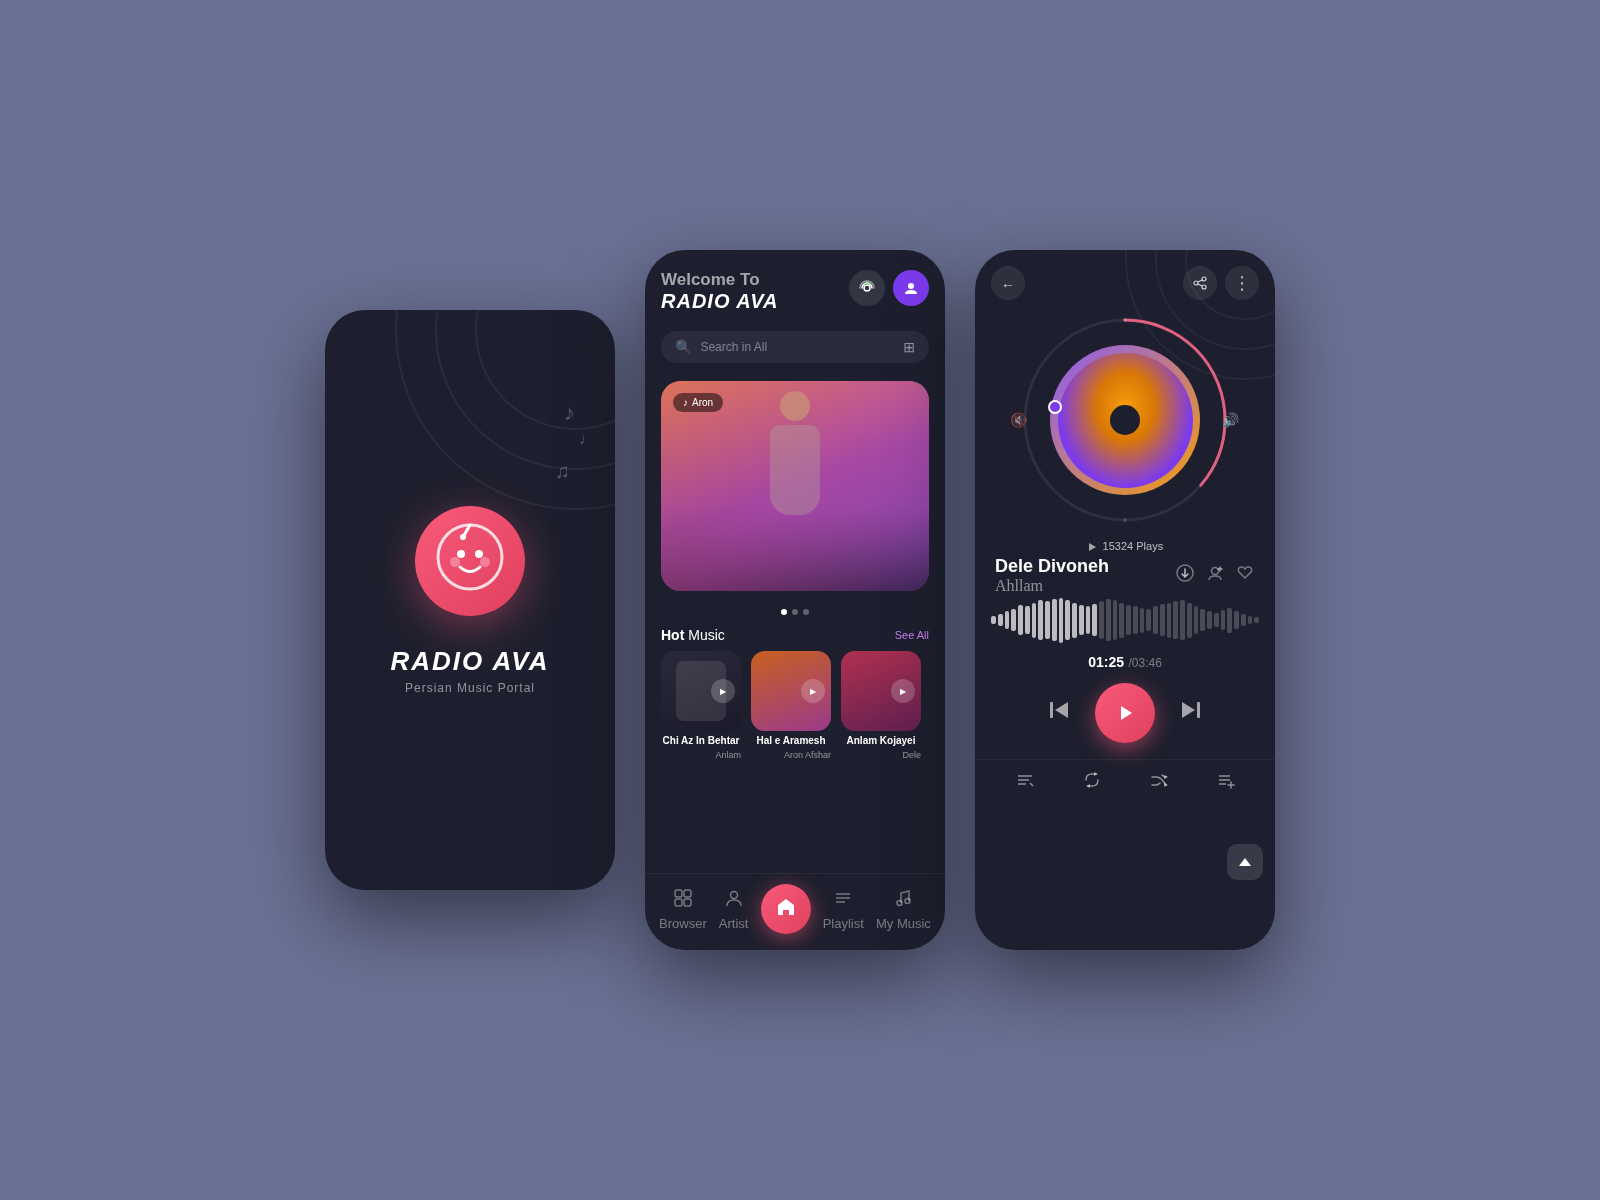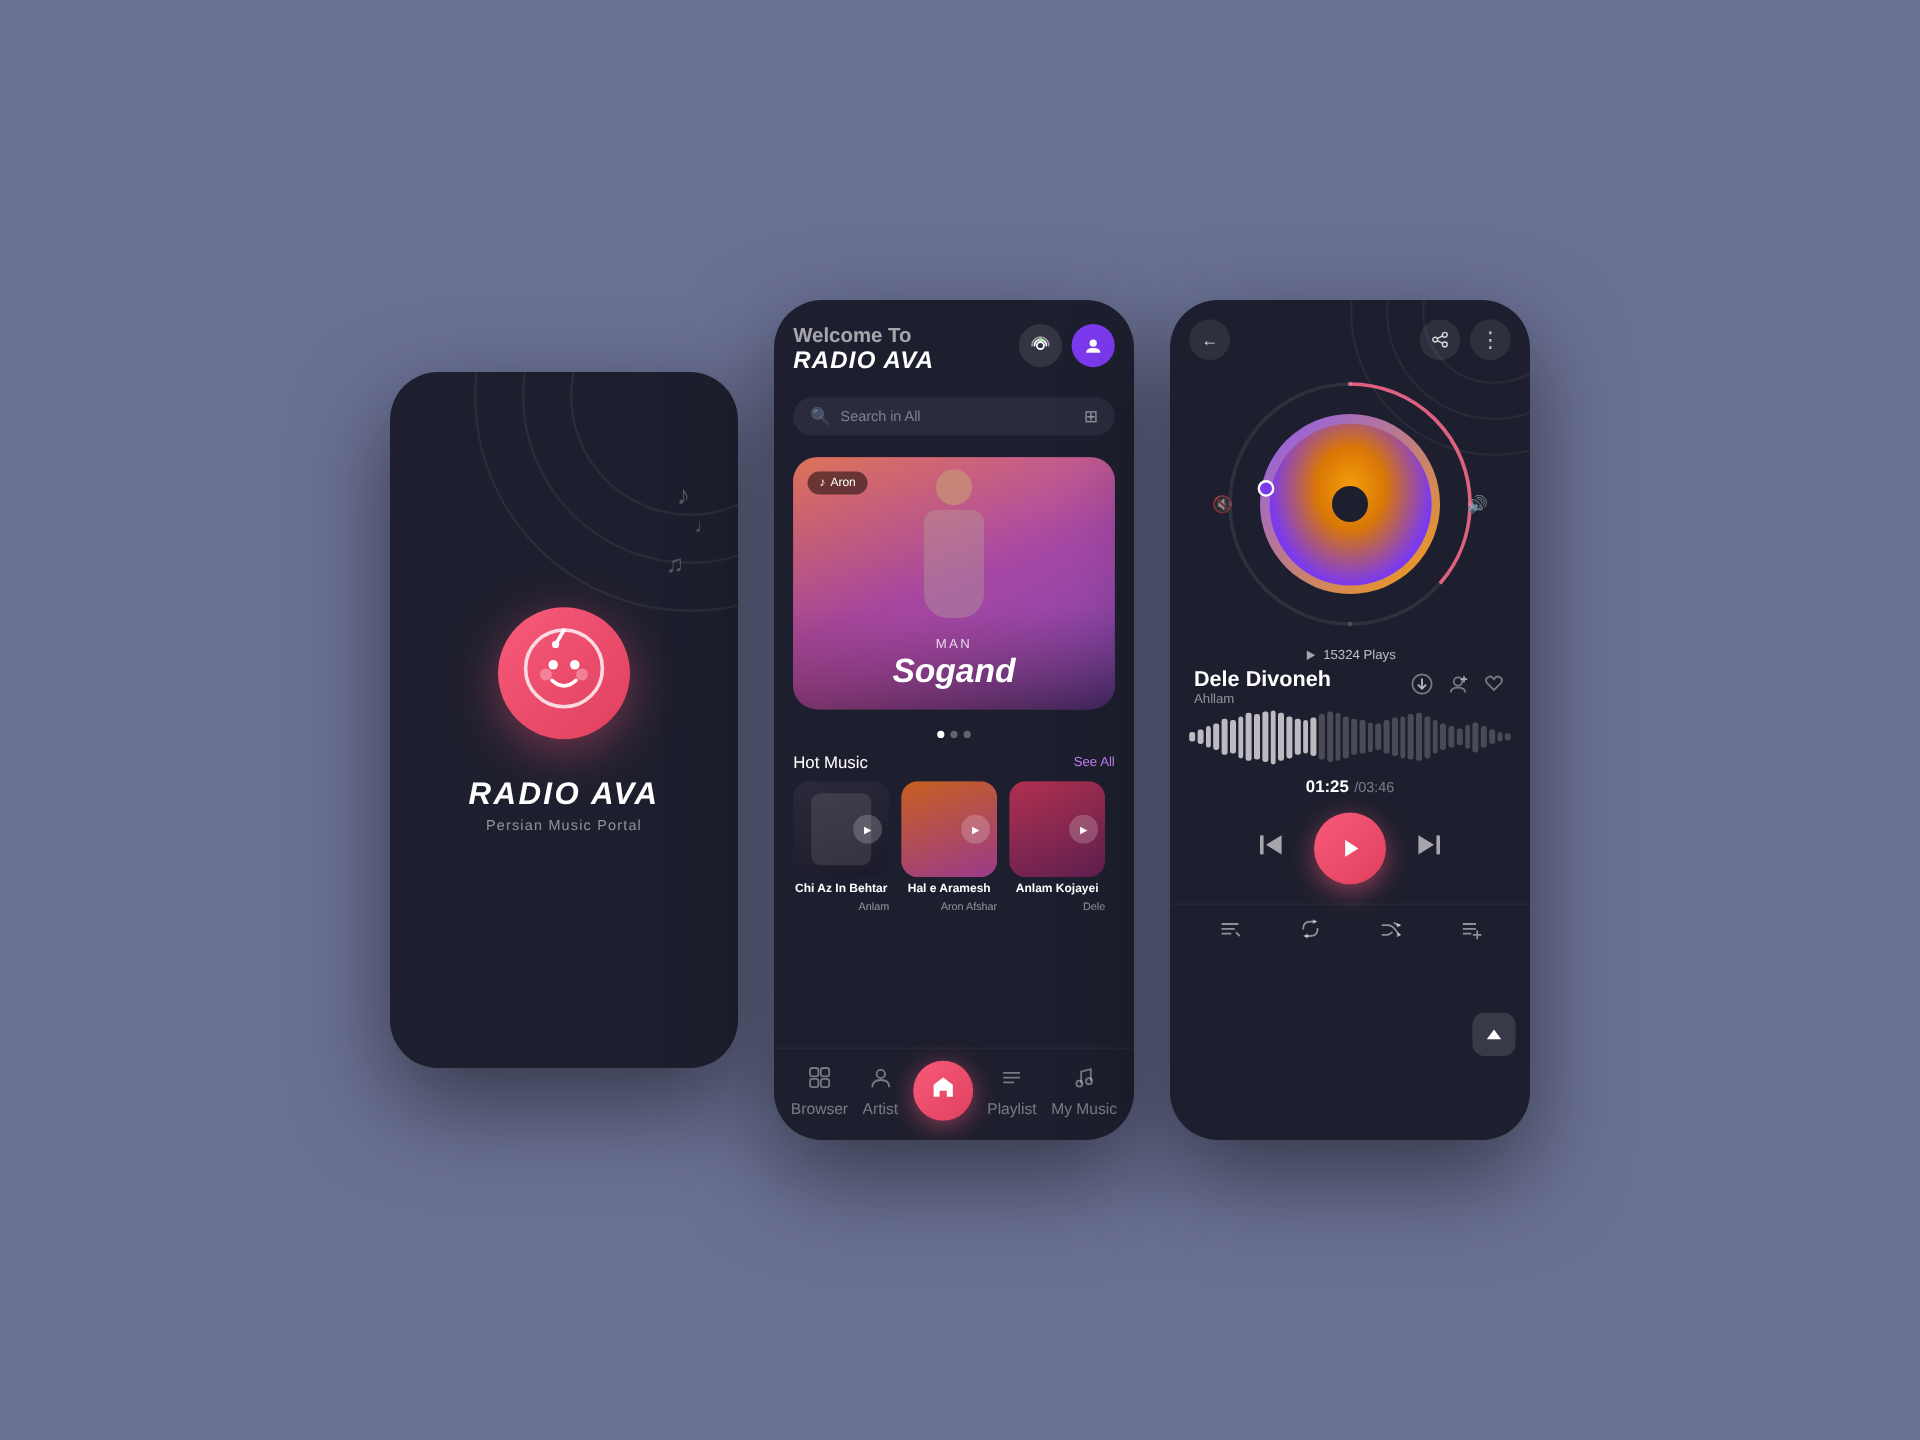--- a/index.html
+++ b/index.html
@@ -268,21 +268,21 @@
       justify-content: space-between;
       padding: 4px 16px 8px;
     }
 
     .hot-music-title {
       font-size: 14px;
       color: white;
     }
 
     .hot-music-title span.hot {
-      font-weight: 400;
+      font-weight: 700;
     }
 
     .see-all {
       color: #c97ff5;
       font-size: 11px;
       cursor: pointer;
     }
 
     .hot-music-grid {
       display: flex;
@@ -536,21 +536,22 @@
     }
 
     .track-name {
       color: white;
       font-size: 18px;
       font-weight: 700;
     }
 
     .track-artist {
       color: rgba(255,255,255,0.5);
-      font-size: 11px;
+      font-size: 16px;
+      font-family: Liberation Serif, serif;
     }
 
     .track-actions {
       display: flex;
       gap: 10px;
       align-items: center;
     }
 
     .track-action-btn {
       color: rgba(255,255,255,0.5);
@@ -756,24 +757,20 @@
 
       <div style="position:absolute;top:0;left:0;width:100%;height:100%;background:linear-gradient(160deg,rgba(220,120,80,0.6) 0%,rgba(160,60,160,0.5) 50%,transparent 100%);"></div>
 
       <div style="position:absolute;top:10px;left:50%;transform:translateX(-50%);width:80px;height:160px;">
         <div style="width:30px;height:30px;border-radius:50%;background:rgba(200,150,120,0.7);margin:0 auto;"></div>
         <div style="width:50px;height:90px;background:rgba(180,160,150,0.4);margin:4px auto 0;border-radius:10px 10px 20px 20px;"></div>
       </div>
       <div class="featured-track-badge">
         <span>♪</span>
         <span>Aron</span>
-      </div>
-      <div class="featured-track-info">
-        <div class="featured-track-subtitle">MAN</div>
-        <div class="featured-track-title">Sogand</div>
       </div>
     </div>
 
     <div class="track-dots">
       <div class="dot active"></div>
       <div class="dot"></div>
       <div class="dot"></div>
     </div>
 
     <div class="hot-music-header">

